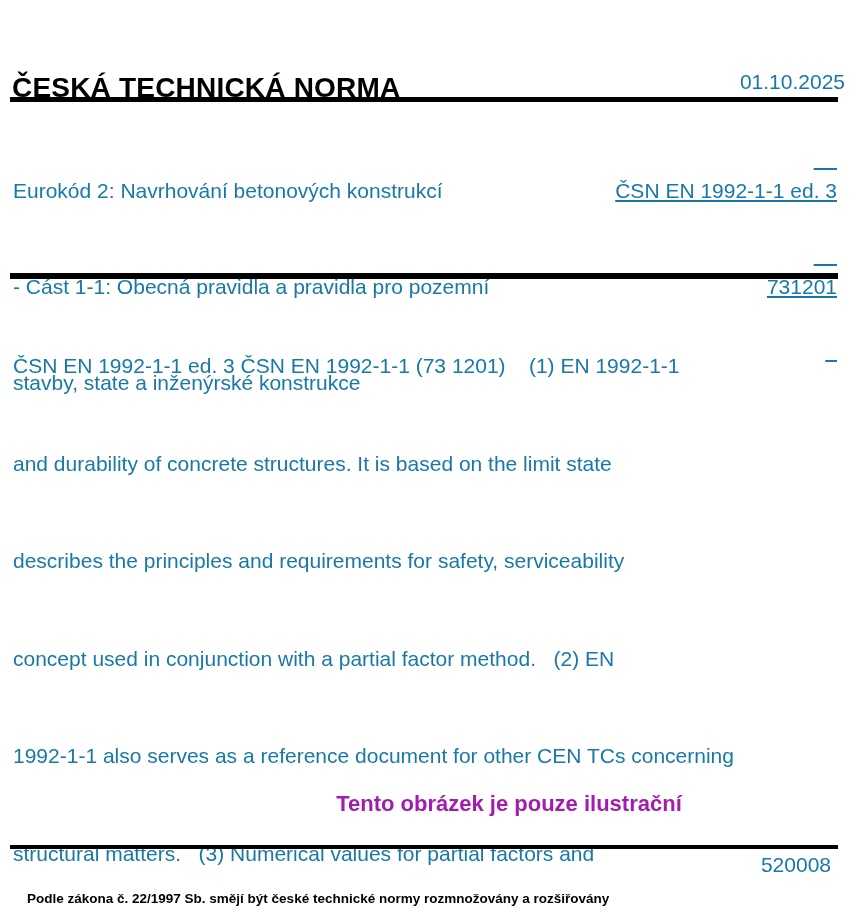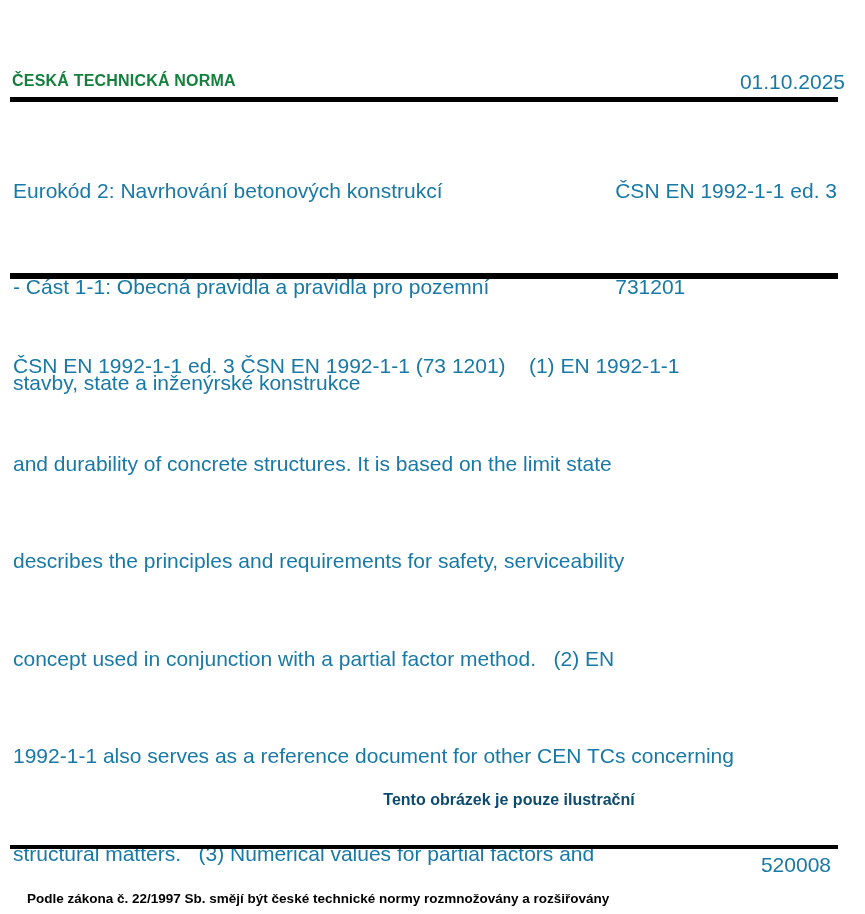--- a/index.html
+++ b/index.html
@@ -14,23 +14,23 @@
     background: #ffffff;
     font-family: "Liberation Sans", sans-serif;
     overflow: hidden;
   }
   .accent { color: #1879A6; }
 
   .header-title {
     position: absolute;
     left: 12px;
     top: 72px;
-    font-size: 16px;
+    font-size: 28px;
     font-weight: bold;
-    color: #15803d;
+    color: #000000;
     letter-spacing: 0.2px;
     white-space: pre;
   }
   .header-date {
     position: absolute;
     right: 20px;
     top: 70px;
     font-size: 21px;
     white-space: pre;
   }
@@ -51,41 +51,43 @@
     font-size: 21px;
     line-height: 32px;
     white-space: pre;
   }
   .title-right {
     position: absolute;
     right: 28px;
     top: 111px;
     font-size: 21px;
     line-height: 32px;
+    text-align: right;
     white-space: pre;
+    text-decoration: underline;
   }
 
   .abstract {
     position: absolute;
     left: 13px;
     top: 285px;
     font-size: 21px;
     line-height: 32.5px;
     white-space: pre;
   }
 
   .illustration-note {
     position: absolute;
     left: 165px;
     right: 12px;
     top: 791px;
     text-align: center;
-    font-size: 16px;
+    font-size: 22px;
     font-weight: bold;
-    color: #0c4a6e;
+    color: #a21caf;
     white-space: pre;
   }
 
   .legal {
     position: absolute;
     left: 27px;
     top: 855px;
     font-size: 13.5px;
     font-weight: bold;
     line-height: 17.5px;

